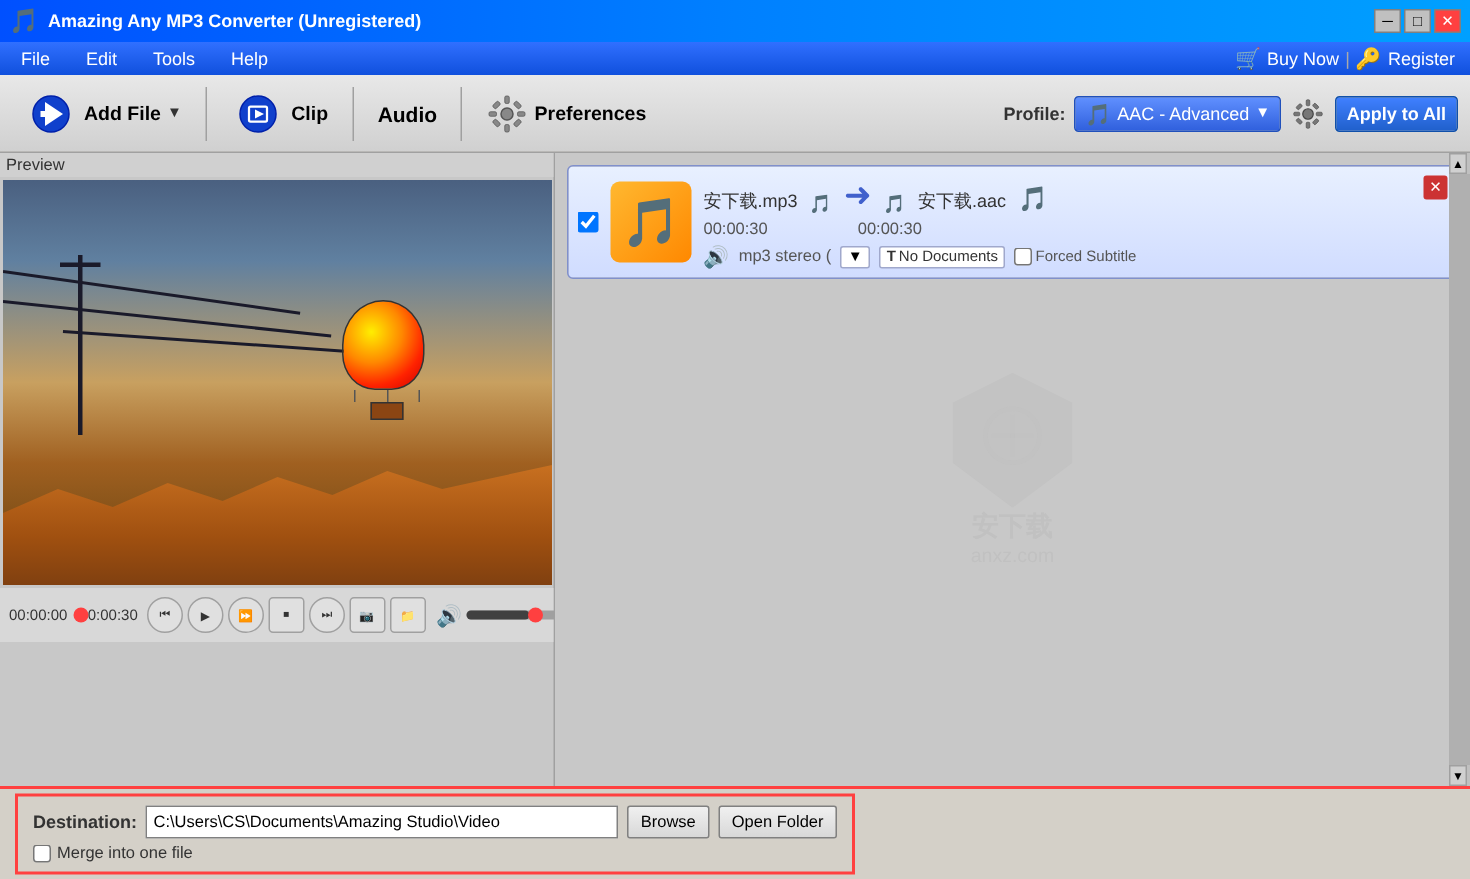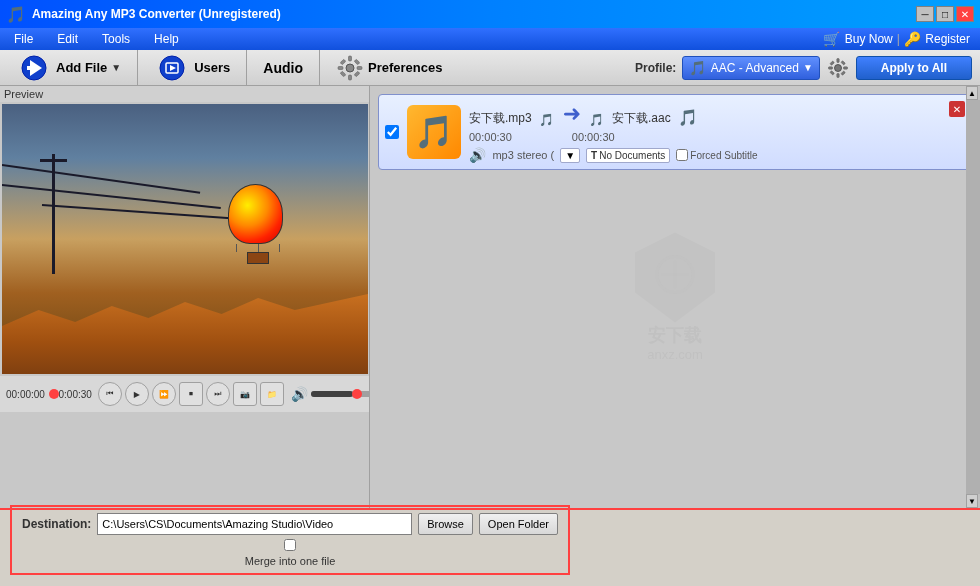--- a/index.html
+++ b/index.html
@@ -61,21 +61,21 @@
     }
     .buy-register {
       display: flex; align-items: center; gap: 2px;
       cursor: pointer;
       color: white;
     }
 
     
     .toolbar {
       background: linear-gradient(to bottom, #e8e8e8, #d0d0d0);
-      height: 36px;
+      height: 52px;
       display: flex;
       align-items: center;
       padding: 0 8px;
       border-bottom: 1px solid #a0a0a0;
       gap: 4px;
     }
     .toolbar-btn {
       display: flex; align-items: center; gap: 4px;
       padding: 4px 8px;
       cursor: pointer;
@@ -111,21 +111,21 @@
     }
     .settings-icon-btn {
       width: 24px; height: 24px;
       cursor: pointer;
       display: flex; align-items: center; justify-content: center;
     }
     .apply-all-btn {
       background: linear-gradient(to bottom, #4080ff, #2060cc);
       color: white;
       border: 1px solid #1050aa;
-      padding: 4px 24px;
+      padding: 4px 7px;
       border-radius: 3px;
       cursor: pointer;
       font-size: 12px;
       font-weight: bold;
     }
 
     
     .main-content {
       display: flex;
       height: calc(586px - 28px - 22px - 52px - 62px);
@@ -383,21 +383,21 @@
     .browse-btn, .open-folder-btn {
       background: linear-gradient(to bottom, #f0f0f0, #d8d8d8);
       border: 1px solid #808080;
       padding: 4px 8px;
       height: 22px;
       font-size: 11px;
       cursor: pointer;
       border-radius: 2px;
     }
     .merge-checkbox {
-      display: flex; align-items: center; gap: 4px; flex-direction: column;
+      display: flex; align-items: center; gap: 4px;
     }
     .merge-cb { width: 12px; height: 12px; cursor: pointer; }
     .merge-label { font-size: 11px; color: #333; }
 
     .convert-btn {
       width: 146px; height: 44px;
       background: linear-gradient(to bottom, #4090ff, #1060cc);
       color: white;
       border: 2px solid #0040aa;
       border-radius: 6px;
@@ -458,21 +458,21 @@
   <div class="toolbar-separator"></div>
 
   <div class="toolbar-btn">
     <div class="toolbar-icon-circle clip-icon">
       <svg width="28" height="28" viewBox="0 0 28 28">
         <circle cx="14" cy="14" r="12" fill="#1040cc" stroke="#0020aa" stroke-width="1"></circle>
         <rect x="8" y="9" width="12" height="10" rx="1" fill="none" stroke="white" stroke-width="1.5"></rect>
         <polygon points="12,11 18,14 12,17" fill="white"></polygon>
       </svg>
     </div>
-    <span>Users</span>
+    <span>Clip</span>
   </div>
 
   <div class="toolbar-separator"></div>
 
   <div class="toolbar-btn">
     <span style="font-size:14px; font-weight:bold;">Audio</span>
   </div>
 
   <div class="toolbar-separator"></div>
 

